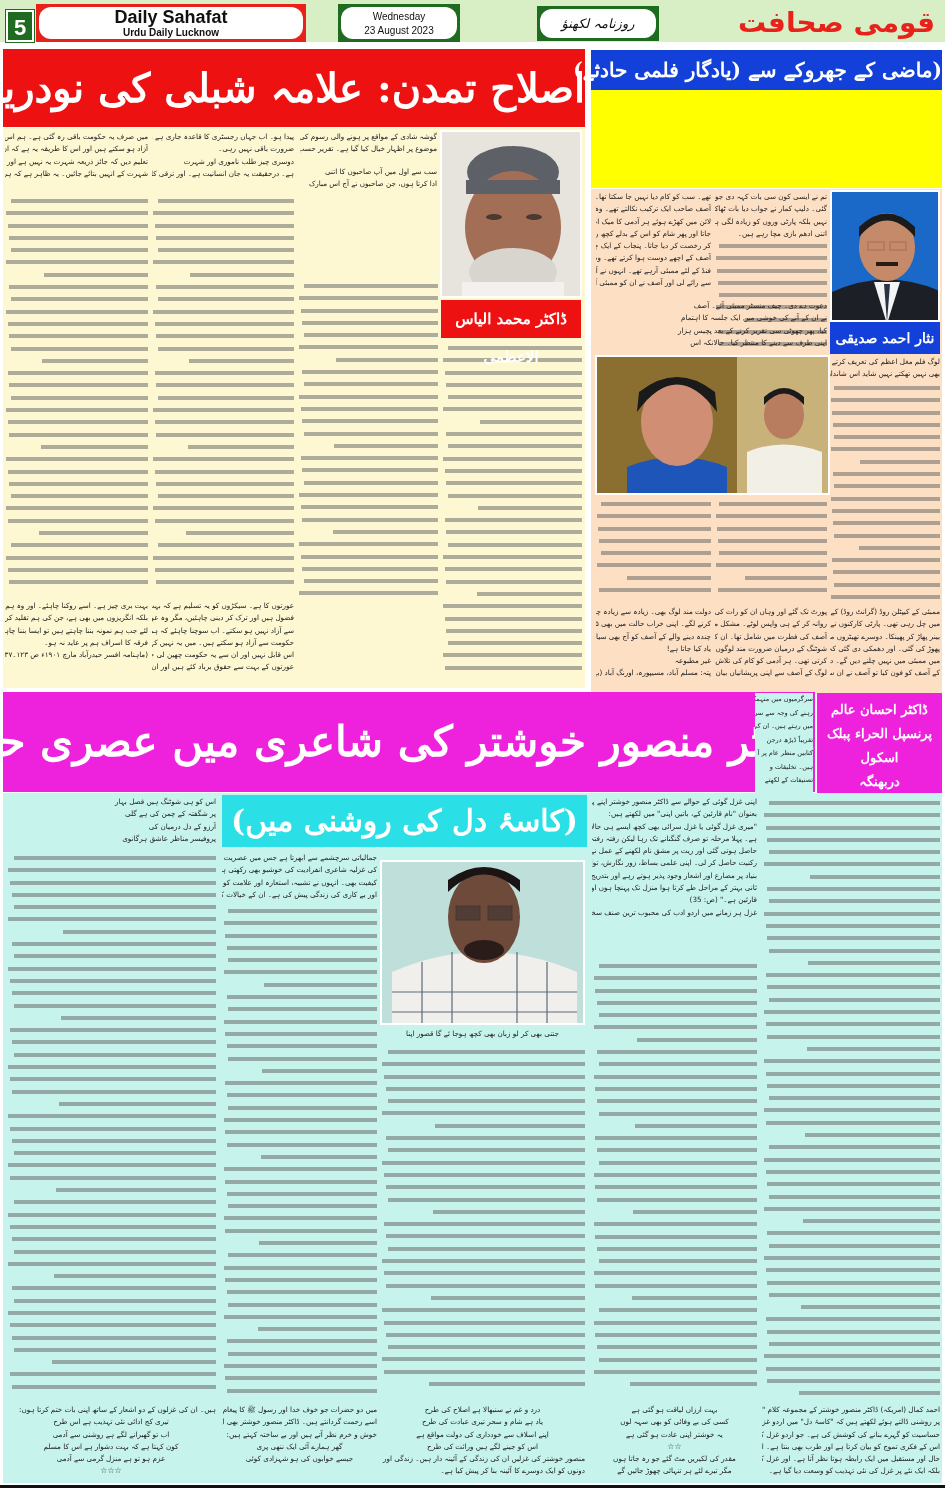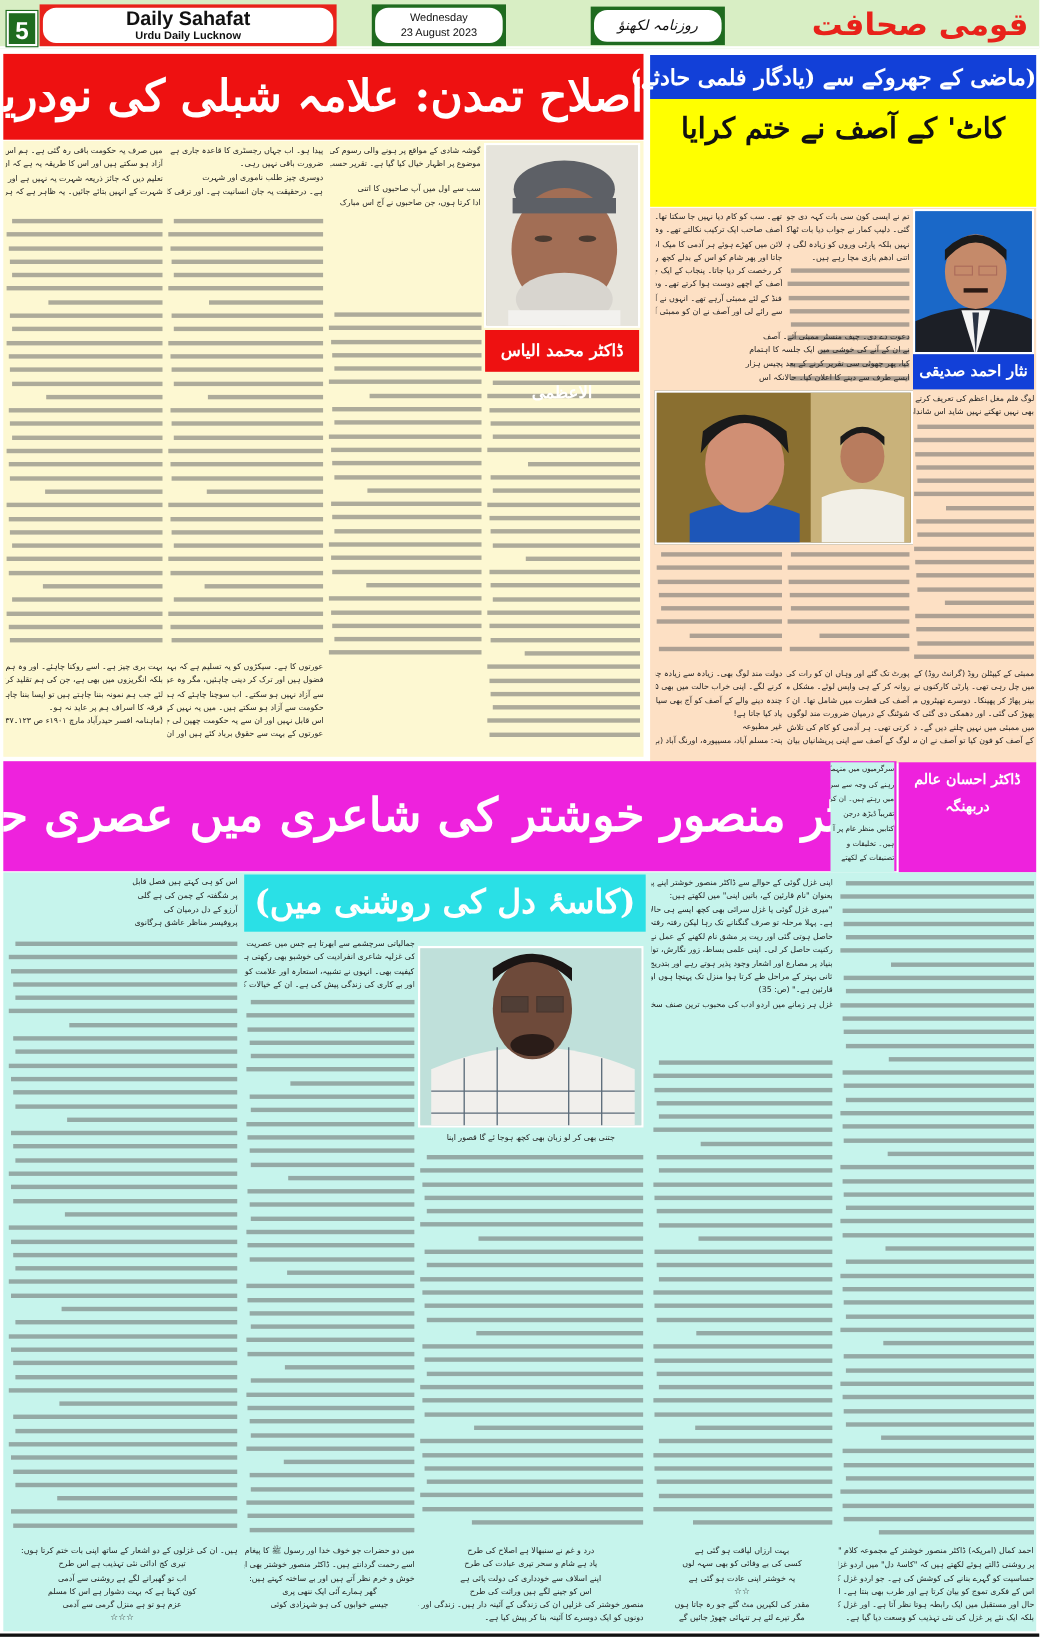--- a/index.html
+++ b/index.html
@@ -482,21 +482,20 @@
     <ellipse cx="71" cy="140" rx="44" ry="24" fill="#d8d5cf"></ellipse>
     <rect x="20" y="150" width="102" height="20" fill="#f2f1ee"></rect>
     <ellipse cx="52" cy="85" rx="8" ry="3" fill="#4a3a30"></ellipse>
     <ellipse cx="92" cy="85" rx="8" ry="3" fill="#4a3a30"></ellipse>
   </svg>
 </div>
 <div class="abs caption-red">ڈاکٹر محمد الیاس الاعظمی</div>
 
 <div class="abs blue-head">(ماضی کے جھروکے سے (یادگار فلمی حادثے)</div>
 <div class="abs yellow-head">
-  <div>کاٹ' کے آصف نے ختم کرایا</div>
 </div>
 <div class="abs article-b"></div>
 
 <div class="col" style="left:715px; top:191px; width:112px; height:160px;">
   <span class="col-line">تم نے ایسی کون سی بات کہہ دی جو ٹھا کرے کو لگ</span>
   <span class="col-line">گئی۔ دلیپ کمار نے جواب دیا بات ٹھاکرے کو</span>
   <span class="col-line">نہیں بلکہ پارٹی وروں کو زیادہ لگی ہے۔ تب ہی وہ</span>
   <span class="col-line">اتنی ادھم بازی مچا رہے ہیں۔</span>
 </div>
 <div class="col" id="fillB1" style="left:715px; top:240px; width:112px; height:112px;">
@@ -535,21 +534,21 @@
   <span class="col-line">جاتا اور پھر شام کو اس کے بدلے کچھ روپے دے</span>
   <span class="col-line">کر رخصت کر دیا جاتا۔ پنجاب کے ایک چیف منسٹر</span>
   <span class="col-line">آصف کے اچھے دوست ہوا کرتے تھے۔ وہ پارٹی</span>
   <span class="col-line">فنڈ کے لئے ممبئی آرہے تھے۔ انہوں نے آصف</span>
   <span class="col-line">سے رائے لی اور آصف نے ان کو ممبئی آنے کی</span>
 </div>
 <div class="col" style="left:596px; top:300px; width:231px; height:52px;">
   <span class="col-line">دعوت دے دی۔ چیف منسٹر ممبئی آئے۔ آصف</span>
   <span class="col-line">نے ان کے آنے کی خوشی میں ایک جلسہ کا اہتمام</span>
   <span class="col-line">کیا، پھر چھوٹی سی تقریر کرنے کے بعد پچیس ہزار</span>
-  <span class="col-line">ایسے طرف سے دینے کا اعلان کیا۔ حالانکہ اس</span>
+  <span class="col-line">اپنی طرف سے دینے کا منتظر کیا۔ حالانکہ اس</span>
 </div>
 
 <div class="abs photo-b">
   <svg width="110" height="132" viewBox="0 0 110 132">
     <rect width="110" height="132" fill="#1a68c8"></rect>
     <path d="M0 132 L0 100 Q55 75 110 100 L110 132 Z" fill="#1c1f26"></path>
     <path d="M42 90 L55 132 L68 90 Z" fill="#f4f4f4"></path>
     <path d="M52 92 L55 130 L58 92 Z" fill="#2a3344"></path>
     <ellipse cx="55" cy="55" rx="28" ry="34" fill="#c58a6a"></ellipse>
     <path d="M27 45 Q55 12 83 45 L83 35 Q55 8 27 35 Z" fill="#1b1b1b"></path>
@@ -707,20 +706,21 @@
   <span class="col-line">میں چل رہی تھی۔ پارٹی کارکنوں نے فلم کے پوسٹر،</span>
   <span class="col-line">بینر پھاڑ کر پھینکا۔ دوسرے تھیٹروں میں بھی توڑ</span>
   <span class="col-line">پھوڑ کی گئی۔ اور دھمکی دی گئی کہ یہ فلم کسی بھی حالت</span>
   <span class="col-line">میں ممبئی میں نہیں چلنے دیں گے۔ دلیپ کمار نے</span>
   <span class="col-line">کے آصف کو فون کیا تو آصف نے ان سے پوچھا"</span>
 </div>
 
 <div class="abs magenta-head">ڈاکٹر منصور خوشتر کی شاعری میں عصری حسیات کی ترجمانی</div>
 <div class="abs author-box">
   <div>ڈاکٹر احسان عالم</div>
+  <div>پرنسپل الحراء پبلک اسکول</div>
   <div>دربھنگہ</div>
 </div>
 <div class="abs article-c"></div>
 <div class="abs cyan-head">(کاسۂ دل کی روشنی میں)</div>
 
 <div class="col" style="left:755px; top:693px; width:58px; height:100px; background:#c6f4ec; font-size:6.5px; line-height:13.5px;">
   <span class="col-line">سرگرمیوں میں منہمک</span>
   <span class="col-line">رہنے کی وجہ سے سرخیوں</span>
   <span class="col-line">میں رہتے ہیں۔ ان کی</span>
   <span class="col-line">تقریباً ڈیڑھ درجن</span>
@@ -741,21 +741,21 @@
   <span class="col-line">قارئین ہے۔" (ص: 35)</span>
   <span class="col-line">غزل ہر زمانے میں اردو ادب کی محبوب ترین صنف سخن رہی ہے۔</span>
 </div>
 <div class="col" style="left:222px; top:852px; width:155px; height:52px;">
   <span class="col-line">جمالیاتی سرچشمے سے ابھرتا ہے جس میں عصریت کی لہریں موج زن</span>
   <span class="col-line">کی غزلیہ شاعری انفرادیت کی خوشبو بھی رکھتی ہے اور عصری آفاقی</span>
   <span class="col-line">کیفیت بھی۔ انہوں نے تشبیہ، استعارہ اور علامت کو تخلیقی سطح پر</span>
   <span class="col-line">اور بے کاری کی زندگی پیش کی ہے۔ ان کے خیالات کی ترجمانی</span>
 </div>
 <div class="col" style="left:6px; top:796px; width:210px; height:52px; text-align:right;">
-  <span class="col-line">اس کو ہی کہتے ہیں فصل قابل</span>
+  <span class="col-line">اس کو ہی شوٹنگ ہیں فصل بہار</span>
   <span class="col-line">پر شگفتہ کے چمن کی ہے گلی</span>
   <span class="col-line">آرزو کے دل درمیان کی</span>
   <span class="col-line">پروفیسر مناظر عاشق ہرگانوی</span>
 </div>
 
 <div class="abs photo-c">
   <svg width="205" height="165" viewBox="0 0 205 165">
     <rect width="205" height="165" fill="#bfe0da"></rect>
     <path d="M10 165 L10 110 Q102 70 195 110 L195 165 Z" fill="#f1efec"></path>
     <g stroke="#5a6a78" stroke-width="1.2">
@@ -1387,21 +1387,21 @@
 <div class="col" style="left:222px; top:1404px; width:155px; height:80px;">
   <span class="col-line">میں دو حضرات جو خوف خدا اور رسول ﷺ کا پیغام ذہن میں رکھتے ہیں وہ</span>
   <span class="col-line">اسے رحمت گردانتے ہیں۔ ڈاکٹر منصور خوشتر بھی اپنی بیٹی ثنا کی پیدائش پر کافی</span>
   <span class="col-line">خوش و خرم نظر آتے ہیں اور بے ساختہ کہتے ہیں:</span>
   <span class="col-line" style="text-align:center">گھر ہمارے آئی ایک ننھی پری</span>
   <span class="col-line" style="text-align:center">جیسے خوابوں کی ہو شہزادی کوئی</span>
 </div>
 <div class="col" style="left:380px; top:1404px; width:205px; height:80px;">
   <span class="col-line" style="text-align:center">درد و غم نے سنبھالا ہے اصلاح کی طرح</span>
   <span class="col-line" style="text-align:center">یاد ہے شام و سحر تیری عبادت کی طرح</span>
-  <span class="col-line" style="text-align:center">اپنے اسلاف سے خودداری کی دولت پائی ہے</span>
+  <span class="col-line" style="text-align:center">اپنے اسلاف سے خودداری کی دولت مواقع ہے</span>
   <span class="col-line" style="text-align:center">اس کو جینے لگے ہیں وراثت کی طرح</span>
   <span class="col-line">منصور خوشتر کی غزلیں ان کی زندگی کے آئینہ دار ہیں۔ زندگی اور عمل</span>
   <span class="col-line">دونوں کو ایک دوسرے کا آئینہ بنا کر پیش کیا ہے۔</span>
 </div>
 <div class="col" style="left:592px; top:1404px; width:165px; height:80px;">
   <span class="col-line" style="text-align:center">بہت ارزاں لیاقت ہو گئی ہے</span>
   <span class="col-line" style="text-align:center">کسی کی بے وفائی کو بھی سہہ لوں</span>
   <span class="col-line" style="text-align:center">یہ خوشتر اپنی عادت ہو گئی ہے</span>
   <span class="col-line star" style="text-align:center">☆☆</span>
   <span class="col-line" style="text-align:center">مقدر کی لکیریں مٹ گئے جو رہ جاتا ہوں</span>

